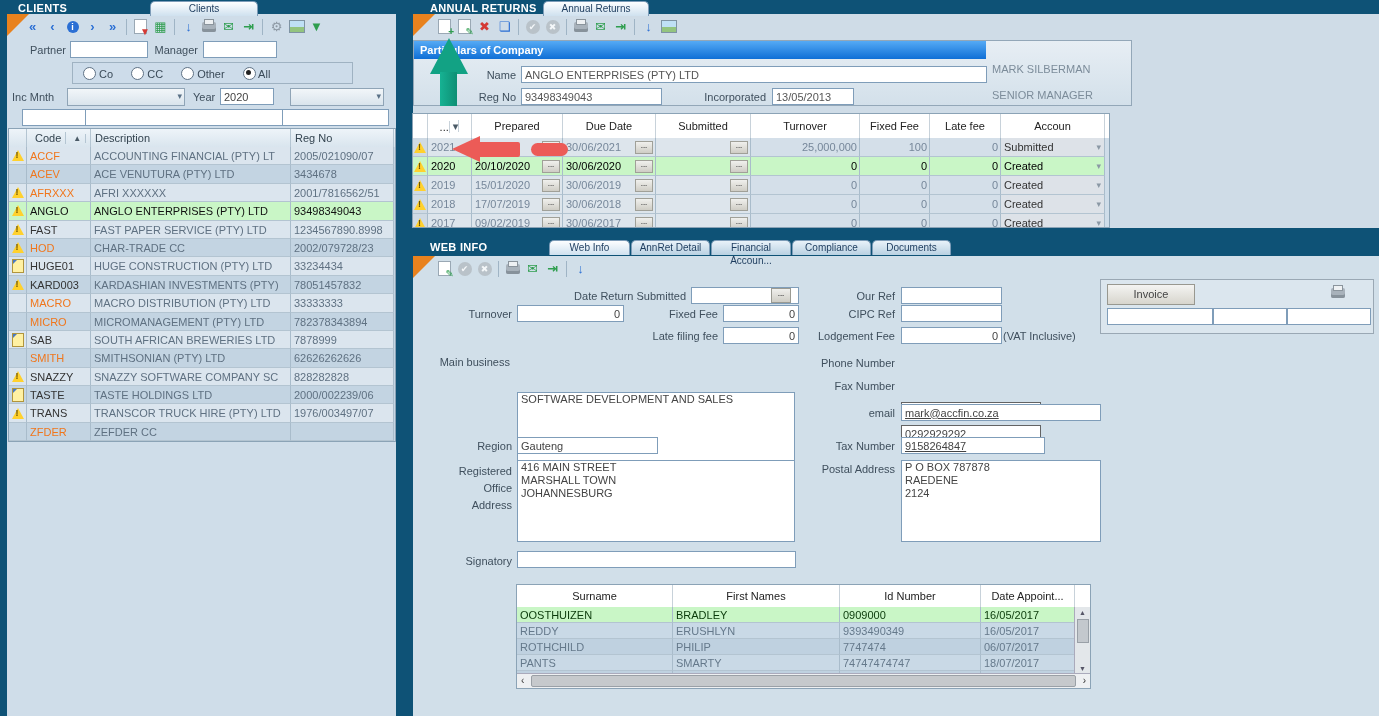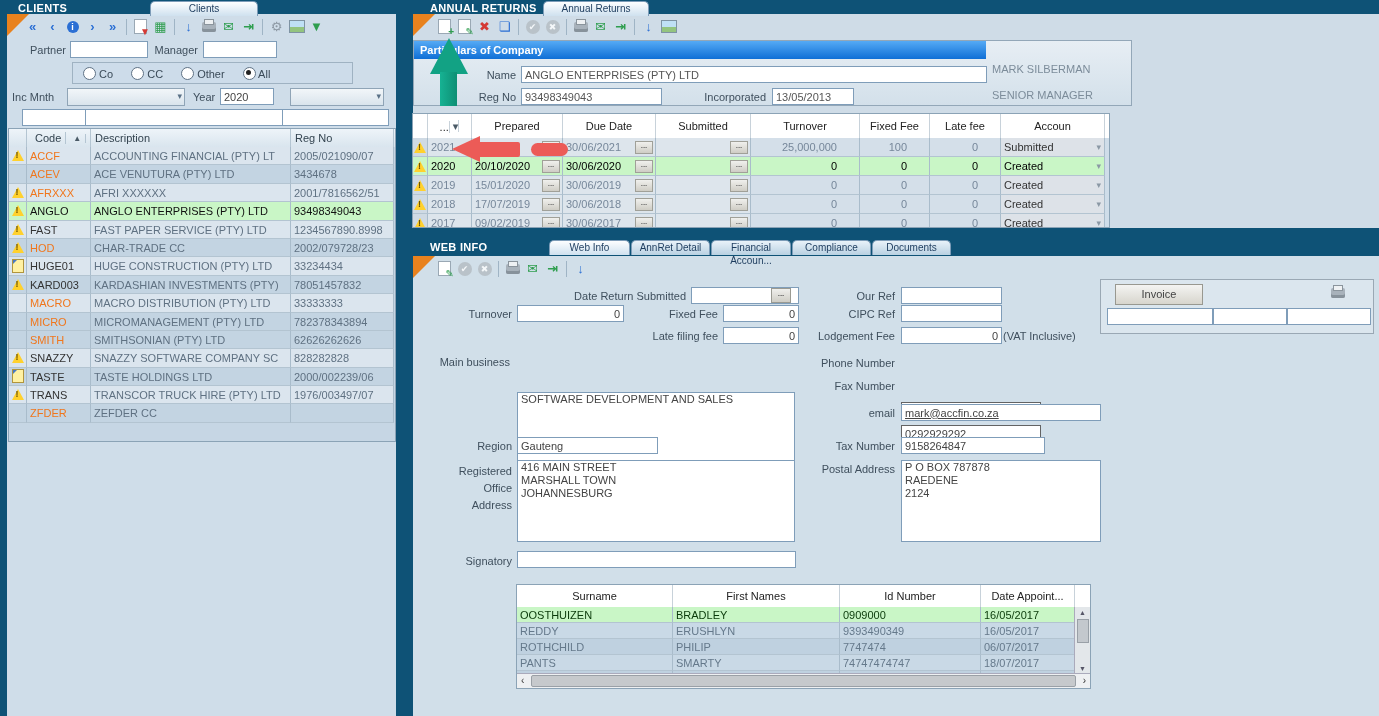--- a/index.html
+++ b/index.html
@@ -53,21 +53,21 @@
   .crow.sel span{background:#c9f6c6;color:#111;}
   .crow .orange{color:#f0761c;}
   .crow .blk{color:#333;}
   
   #artable{position:absolute;left:412px;top:113px;width:698px;height:115px;background:#cfdde9;border:1px solid #8ba3b6;box-sizing:border-box;overflow:hidden;}
   .ahead{display:grid;grid-template-columns:15px 44px 91px 93px 95px 109px 70px 71px 104px;height:24px;background:#fff;color:#222;}
   .ahead span{line-height:24px;text-align:center;border-right:1px solid #c8d2da;overflow:hidden;white-space:nowrap;font-size:11px;}
   .arow{display:grid;grid-template-columns:15px 44px 91px 93px 95px 109px 70px 71px 104px;height:19px;}
   .arow span{position:relative;line-height:19px;padding:0 3px;border-right:1px solid #a9bccb;border-bottom:1px solid #b3c4d1;overflow:hidden;white-space:nowrap;color:#76879a;background:#dde5ec;box-sizing:border-box;}
   .arow span.ic{padding:0;display:flex;align-items:center;justify-content:center;background:#cfdae4;}
-  .arow span.money{text-align:right;background:#d4dfe9;padding-right:22px;}
+  .arow span.money{text-align:right;background:#d4dfe9;padding-right:2px;}
   .arow span.cell-btn .dots2{position:absolute;right:2px;top:3px;width:16px;height:11px;background:linear-gradient(#f0f0ed,#cfcdc5);border:1px solid #a0a098;font-size:8px;line-height:8px;text-align:center;color:#666;}
   .arow span.status{background:#dde2e8;color:#333;}
   .arow span.status .chev{position:absolute;right:3px;top:0;color:#8b98a5;font-size:9px;}
   .arow.sel span{background:#c9f6c6;color:#000;}
   .arow.sel span.ic{background:#c9f6c6;}
   
   #dtable{position:absolute;left:516px;top:584px;width:575px;height:105px;background:#cfdde9;border:1px solid #8ba3b6;box-sizing:border-box;overflow:hidden;}
   .dhead{display:grid;grid-template-columns:156px 167px 141px 94px;height:22px;background:#fff;color:#222;}
   .dhead span{line-height:22px;text-align:center;border-right:1px solid #c8d2da;overflow:hidden;white-space:nowrap;}
   .drow{display:grid;grid-template-columns:156px 167px 141px 94px;height:16px;}
@@ -77,21 +77,21 @@
   .vscroll{position:absolute;right:0;top:22px;width:15px;bottom:14px;background:#e3e7ea;border-left:1px solid #aab;}
   .vscroll i{position:absolute;left:0;width:100%;text-align:center;font-size:7px;color:#556;font-style:normal;}
   .hscroll{position:absolute;left:0;right:0;bottom:0;height:14px;background:#eef0f2;border-top:1px solid #aab;display:flex;align-items:center;}
   .hscroll .thumb{flex:1;height:10px;background:#c6c9cc;border:1px solid #9aa0a6;margin:0 3px;border-radius:2px;}
   .hscroll i{font-style:normal;color:#333;font-size:10px;padding:0 4px;line-height:12px;}
   
   #particulars{position:absolute;left:413px;top:40px;width:719px;height:66px;border:1px solid #93a7b8;background:linear-gradient(#e7eef4,#d3e0ea);box-sizing:border-box;}
   #pc-header{position:absolute;left:0;top:0;width:572px;height:18px;background:linear-gradient(#55aaf5,#0f6fd6);color:#fff;font-weight:bold;line-height:18px;padding-left:6px;box-sizing:border-box;}
   
   #invoice-box{position:absolute;left:1100px;top:279px;width:272px;height:53px;border:1px solid #9aa8b4;background:#dbe6ee;}
-  .inv-btn{position:absolute;left:6px;top:4px;width:86px;height:19px;background:linear-gradient(#f4f4f2,#d7d5cd);border:1px solid #98989090;border:1px solid #989890;text-align:center;line-height:19px;color:#444;margin-left:8px;}
+  .inv-btn{position:absolute;left:6px;top:4px;width:86px;height:19px;background:linear-gradient(#f4f4f2,#d7d5cd);border:1px solid #98989090;border:1px solid #989890;text-align:center;line-height:19px;color:#444;}
   
   .ga-head{position:absolute;width:0;height:0;border-left:19px solid transparent;border-right:19px solid transparent;}
   .ga-stem{position:absolute;}
   .ra-head{position:absolute;width:0;height:0;border-top:13px solid transparent;border-bottom:13px solid transparent;}
   .muted{color:#7c8c9a;}
   .hdrsort{font-size:8px;color:#4a5a66;vertical-align:1px;}
 </style>
 </head>
 <body>
 
@@ -234,20 +234,28 @@
           <span class="ic"></span>
           <span class="orange">MACRO</span>
           <span>MACRO DISTRIBUTION (PTY) LTD</span>
           <span>33333333</span>
         </div>
       <div class="crow dk">
           <span class="ic"></span>
           <span class="orange">MICRO</span>
           <span>MICROMANAGEMENT (PTY) LTD</span>
           <span>782378343894</span>
+        </div>
+      <div class="crow lt">
+          <span class="ic">
+            <i class="nicon"></i>
+          </span>
+          <span class="blk">SAB</span>
+          <span>SOUTH AFRICAN BREWERIES LTD</span>
+          <span>7878999</span>
         </div>
       <div class="crow dk">
           <span class="ic"></span>
           <span class="orange">SMITH</span>
           <span>SMITHSONIAN (PTY) LTD</span>
           <span>62626262626</span>
         </div>
       <div class="crow lt">
           <span class="ic">
             <i class="wicon"></i>
@@ -474,21 +482,21 @@
   <div class="lbl r" style="left:800px;top:357px;width:95px;">Phone Number</div>
   <input class="fld dark" style="left: 901px; top: 354px; width: 132px;" value="0982727272">
   <div class="lbl r" style="left:800px;top:380px;width:95px;">Fax Number</div>
   <input class="fld dark" style="left: 901px; top: 377px; width: 132px;" value="0292929292">
   <div class="lbl r" style="left:820px;top:407px;width:75px;">email</div>
   <input class="fld" style="left: 901px; top: 404px; width: 192px; text-decoration: underline;" value="mark@accfin.co.za">
 
   <div class="lbl r" style="left:430px;top:440px;width:82px;">Region</div>
   <input class="fld" style="left: 517px; top: 437px; width: 133px;" value="Gauteng">
   <div class="lbl r" style="left:800px;top:440px;width:95px;">Tax Number</div>
-  <input class="fld" style="left: 901px; top: 437px; width: 136px;" value="9158264847">
+  <input class="fld" style="left: 901px; top: 437px; width: 136px; text-decoration: underline;" value="9158264847">
 
   <div class="lbl r" style="left:430px;top:463px;width:82px;line-height:17px;">Registered
 Office
 Address</div>
   <textarea class="fld" style="left: 517px; top: 460px; width: 270px; height: 80px;">416 MAIN STREET
 MARSHALL TOWN
 JOHANNESBURG</textarea>
   <div class="lbl r" style="left:800px;top:463px;width:95px;">Postal Address</div>
   <textarea class="fld" style="left: 901px; top: 460px; width: 192px; height: 80px;">P O BOX 787878
 RAEDENE

